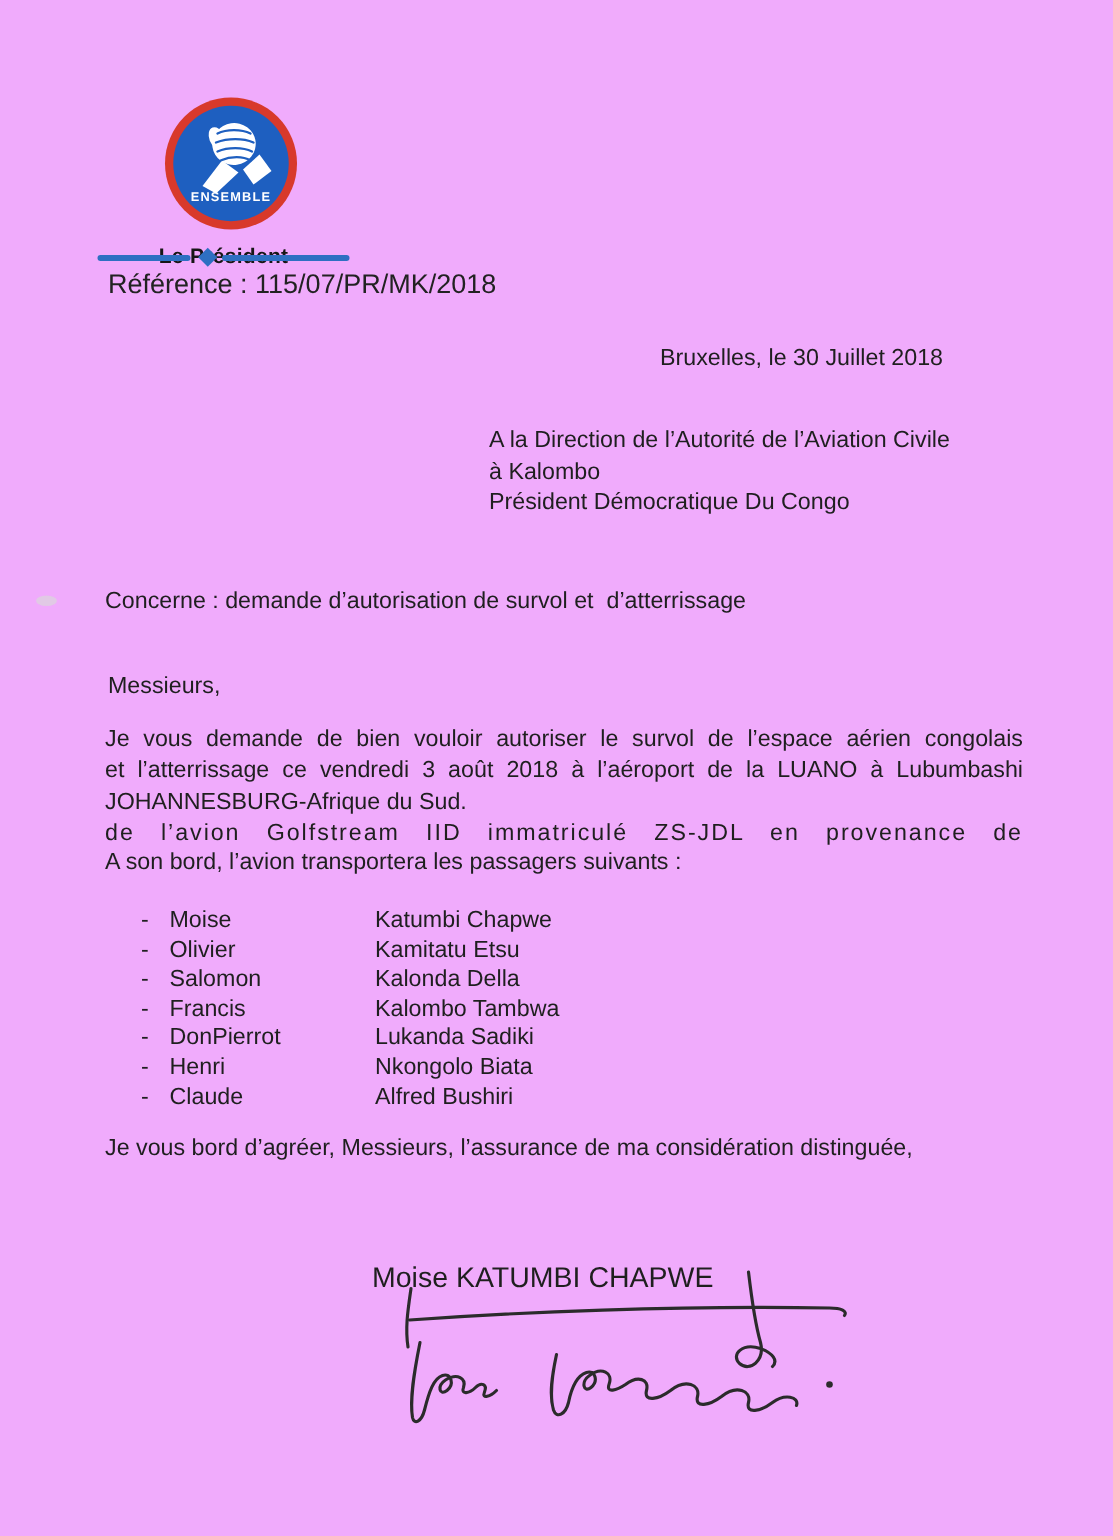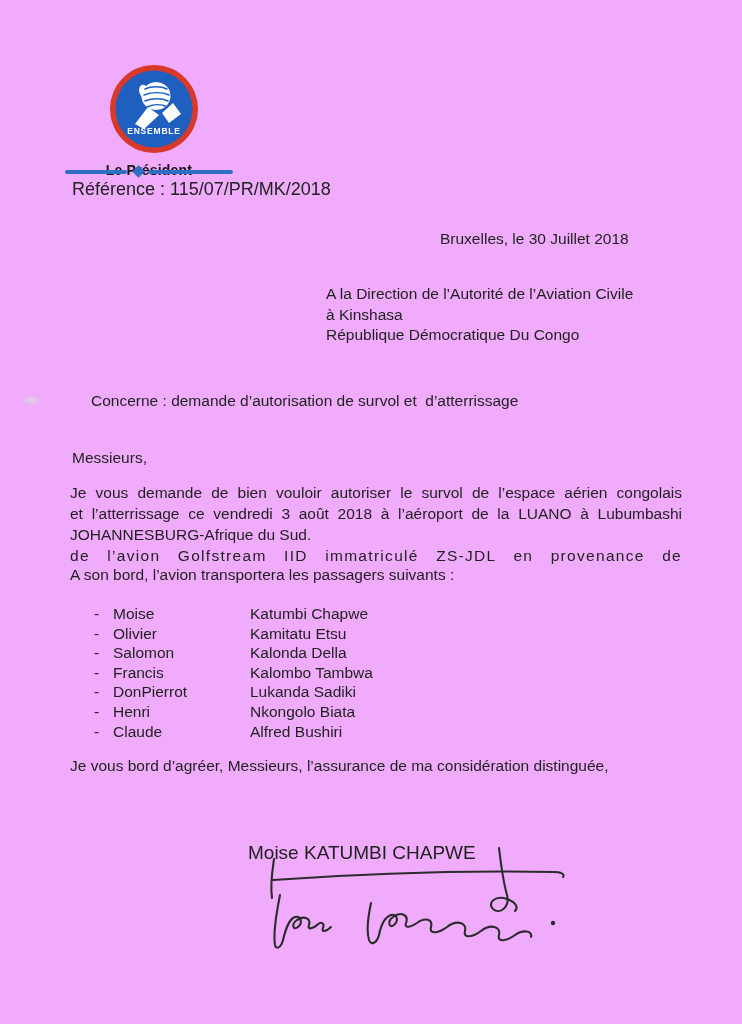--- a/index.html
+++ b/index.html
@@ -37,21 +37,21 @@
     background: #2e6fc2; transform: rotate(45deg);
   }
   .reference {
     left: 72px; top: 179px;
     font-size: 18px; color: #222;
   }
 
   
   .dateline   { left: 440px; top: 230px; font-size: 15.5px; text-align: center; }
   .addressee  { left: 326px; top: 284px; font-size: 15.5px; line-height: 20.5px; }
-  .subject    { left: 70px;  top: 392px; font-size: 15.5px; white-space: pre-wrap; margin-left: 21px; }
+  .subject    { left: 70px;  top: 392px; font-size: 15.5px; white-space: pre-wrap; }
   .salutation { left: 72px;  top: 449px; font-size: 15.5px; }
 
   .bodytext   { left: 70px; top: 482px; width: 612px; font-size: 15.5px; line-height: 21px; }
   .body-line  { display: block; text-align: justify; text-align-last: justify; }
   .body-line.stretch { letter-spacing: 1.3px; }
   .body-line.last-line { text-align-last: left; letter-spacing: normal; }
 
   .passengers-intro { left: 70px; top: 566px; font-size: 15.5px; }
 
   .plist { left: 94px; top: 605px; font-size: 15.5px; }
@@ -97,22 +97,22 @@
   <div class="abs divider-diamond"></div>
   <div class="abs divider-seg divider-right"></div>
   <div class="abs reference">Référence : 115/07/PR/MK/2018</div>
 
   <div class="abs artifact"></div>
 
   <div class="abs dateline">Bruxelles, le 30 Juillet 2018</div>
 
   <div class="abs addressee">
     <div>A la Direction de l’Autorité de l’Aviation Civile</div>
-    <div>à Kinshasa</div>
-    <div>République Démocratique Du Congo</div>
+    <div>à Kalombo</div>
+    <div>Président Démocratique Du Congo</div>
   </div>
 
   <div class="abs subject">Concerne : demande d’autorisation de survol et  d’atterrissage</div>
 
   <div class="abs salutation">Messieurs,</div>
 
   <div class="abs bodytext">
     <span class="body-line">Je vous demande de bien vouloir autoriser le survol de l’espace aérien congolais</span>
     <span class="body-line">et l’atterrissage ce vendredi 3 août 2018 à l’aéroport de la LUANO à Lubumbashi</span>
     <span class="body-line last-line">JOHANNESBURG-Afrique du Sud.</span>

